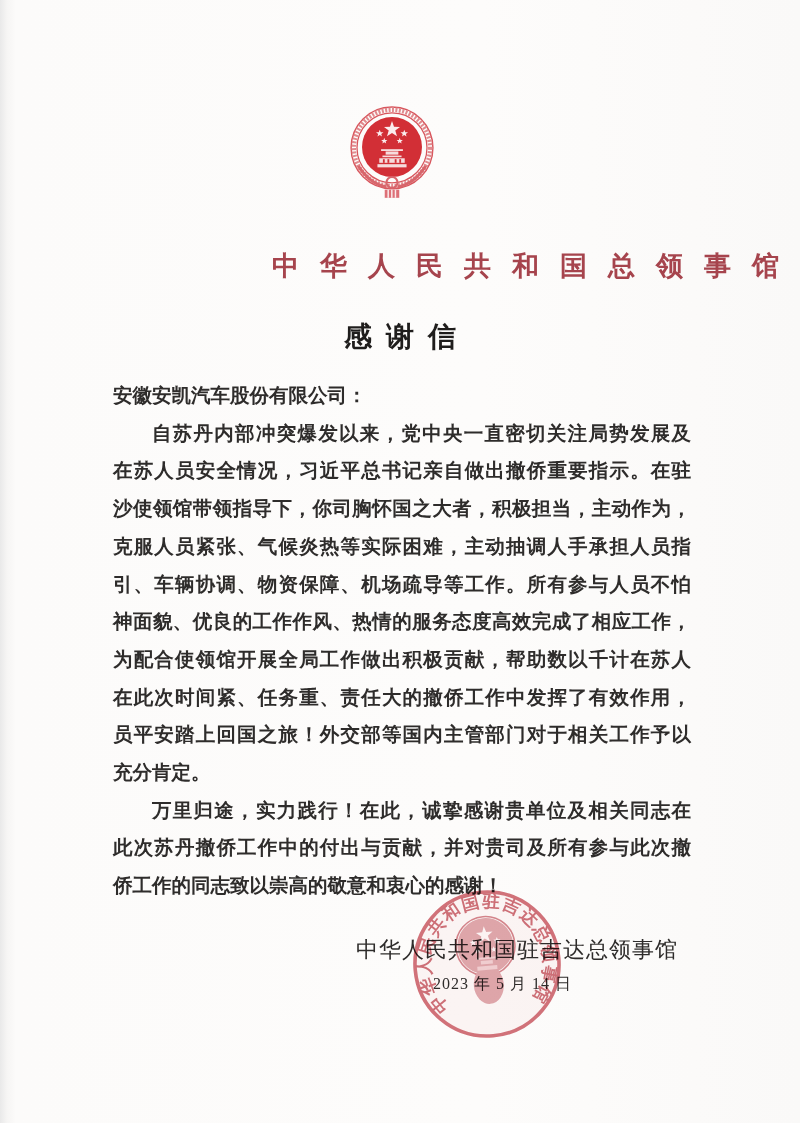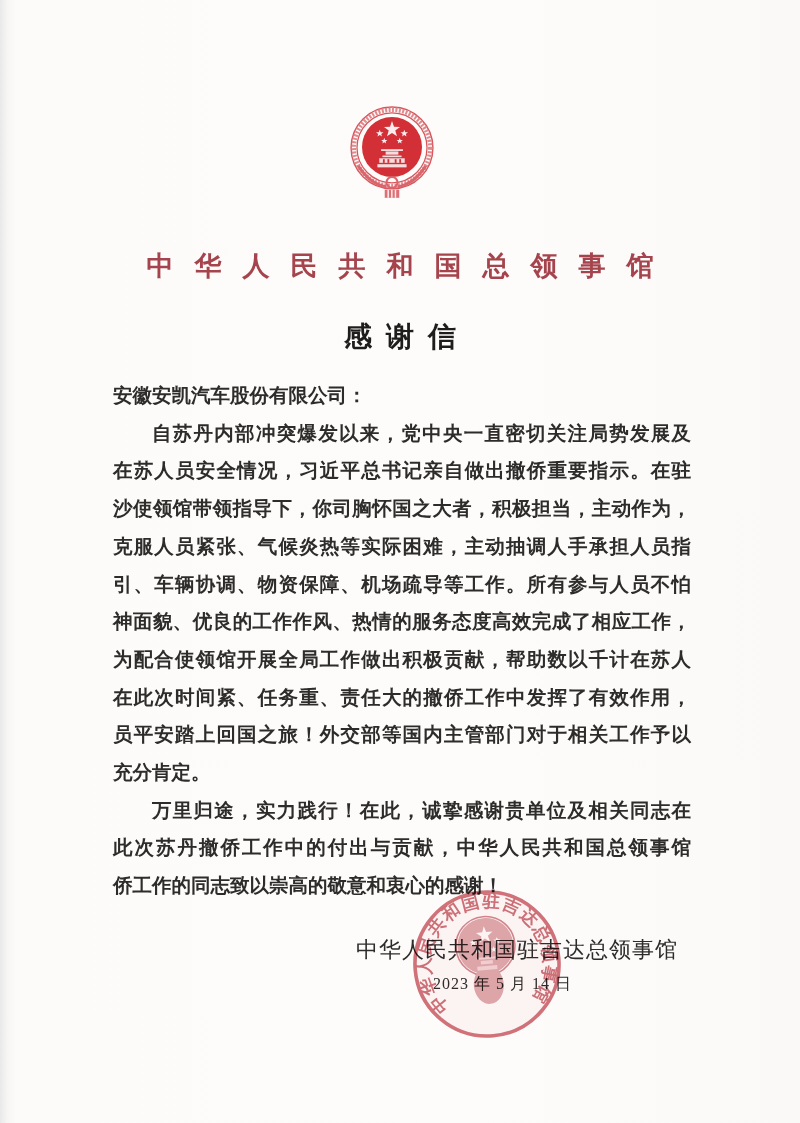--- a/index.html
+++ b/index.html
@@ -10,21 +10,21 @@
   }
   .page{
     position:relative;width:800px;height:1123px;overflow:hidden;
     background:linear-gradient(90deg,#e9e9e9 0px,#f6f5f4 7px,#fcfbfa 16px,#fdfcfb 60%,#faf9f8 100%);
   }
   .emblem-wrap{
     width:92px;height:100px;margin:106px auto 0 auto;
     transform:translateX(-8px);
   }
   .org-line{
-    margin-top:42px;text-align:center;
+    margin-top:42px;text-align:right;
     color:#a6444d;font-size:27px;font-weight:600;
     letter-spacing:21px;text-indent:21px;
     font-family:"Liberation Serif","DejaVu Serif",serif;
   }
   .letter-title{
     margin-top:34px;text-align:center;
     color:#1f1d1c;font-size:28px;font-weight:bold;
     letter-spacing:14px;text-indent:14px;
     font-family:"Liberation Sans","DejaVu Sans",sans-serif;
   }
@@ -102,21 +102,21 @@
     <div class="bline">在苏人员安全情况，习近平总书记亲自做出撤侨重要指示。在驻</div>
     <div class="bline">沙使领馆带领指导下，你司胸怀国之大者，积极担当，主动作为，</div>
     <div class="bline">克服人员紧张、气候炎热等实际困难，主动抽调人手承担人员指</div>
     <div class="bline">引、车辆协调、物资保障、机场疏导等工作。所有参与人员不怕</div>
     <div class="bline">神面貌、优良的工作作风、热情的服务态度高效完成了相应工作，</div>
     <div class="bline">为配合使领馆开展全局工作做出积极贡献，帮助数以千计在苏人</div>
     <div class="bline">在此次时间紧、任务重、责任大的撤侨工作中发挥了有效作用，</div>
     <div class="bline">员平安踏上回国之旅！外交部等国内主管部门对于相关工作予以</div>
     <div class="bline short">充分肯定。</div>
     <div class="bline indent">万里归途，实力践行！在此，诚挚感谢贵单位及相关同志在</div>
-    <div class="bline">此次苏丹撤侨工作中的付出与贡献，中华人民共和国总领事馆</div>
+    <div class="bline">此次苏丹撤侨工作中的付出与贡献，并对贵司及所有参与此次撤</div>
     <div class="bline short">侨工作的同志致以崇高的敬意和衷心的感谢！</div>
   </div>
 
   <div class="signature">中华人民共和国驻吉达总领事馆</div>
   <div class="date-line">2023 年 5 月 14 日</div>
 
   <div class="seal">
     <svg viewBox="0 0 160 160" width="160" height="160">
       <circle cx="80" cy="80" r="72" fill="#eec7ca" fill-opacity="0.18" stroke="#c9545e" stroke-width="3.6"></circle>
 

